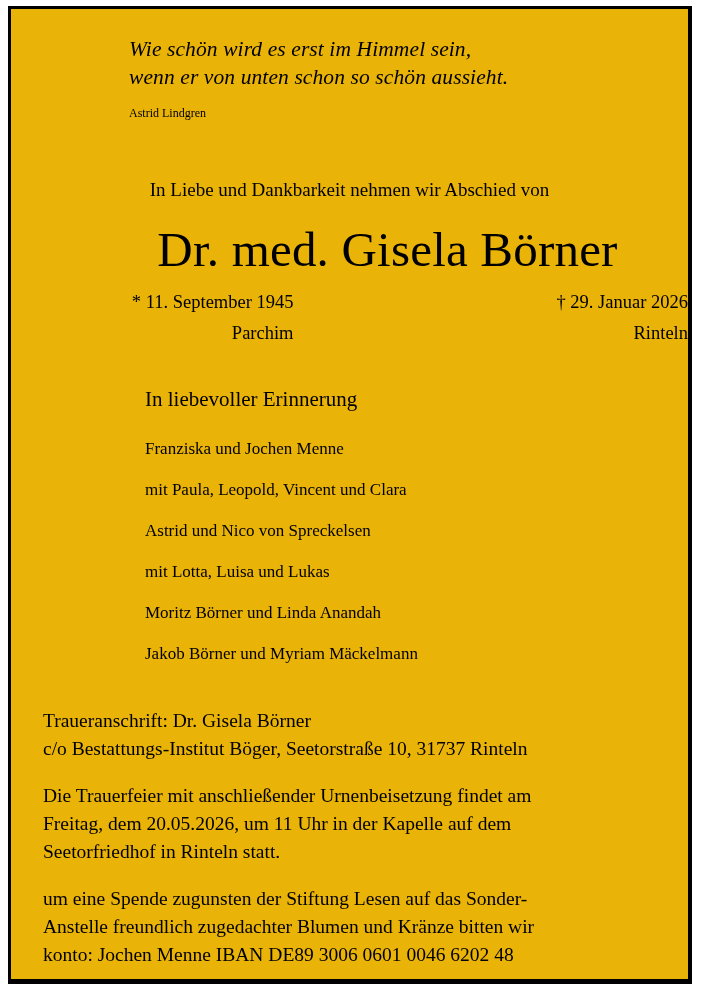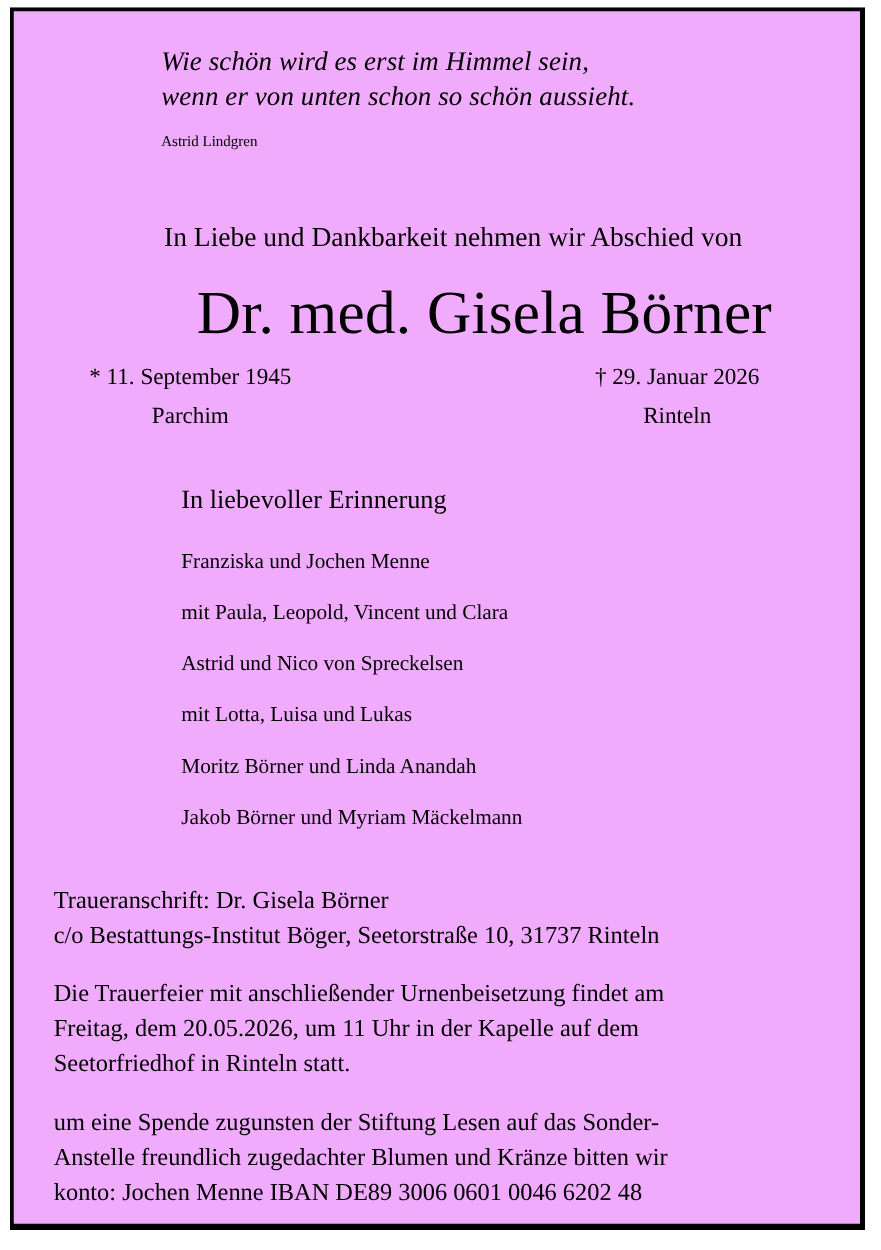--- a/index.html
+++ b/index.html
@@ -19,21 +19,21 @@
     position: absolute;
     left: 8px;
     top: 6px;
     width: 684px;
     height: 978px;
     box-sizing: border-box;
     border-top: 3px solid #000000;
     border-left: 3px solid #000000;
     border-right: 4px solid #000000;
     border-bottom: 5px solid #000000;
-    background: #f0abfc;
+    background: #eab308;
   }
 
   .card-inner {
     position: relative;
     width: 100%;
     height: 100%;
   }
 
   
   .quote-block {
@@ -52,25 +52,25 @@
   .quote-author {
     font-size: 12px;
     line-height: 26px;
     margin-top: 9px;
     white-space: nowrap;
   }
 
   
   .intro-line {
     position: absolute;
-    left: 13px;
+    left: 0;
     top: 167px;
     width: 100%;
     text-align: center;
-    font-size: 22px;
+    font-size: 19px;
     line-height: 28px;
     white-space: nowrap;
   }
   .deceased-name {
     position: absolute;
     left: 0;
     top: 212px;
     width: 100%;
     text-align: center;
     font-size: 49px;
@@ -83,21 +83,21 @@
   
   .dates-row {
     position: absolute;
     left: 0;
     top: 281px;
     width: 100%;
     display: flex;
   }
   .date-col {
     width: 50%;
-    text-align: center;
+    text-align: right;
     font-size: 18.5px;
     line-height: 25px;
   }
   .date-col.birth { padding-right: 56px; box-sizing: border-box; }
   .date-col.death { padding-left: 46px; box-sizing: border-box; }
   .date-value { white-space: nowrap; }
   .date-place { white-space: nowrap; margin-top: 6px; }
 
   
   .memory-block {

